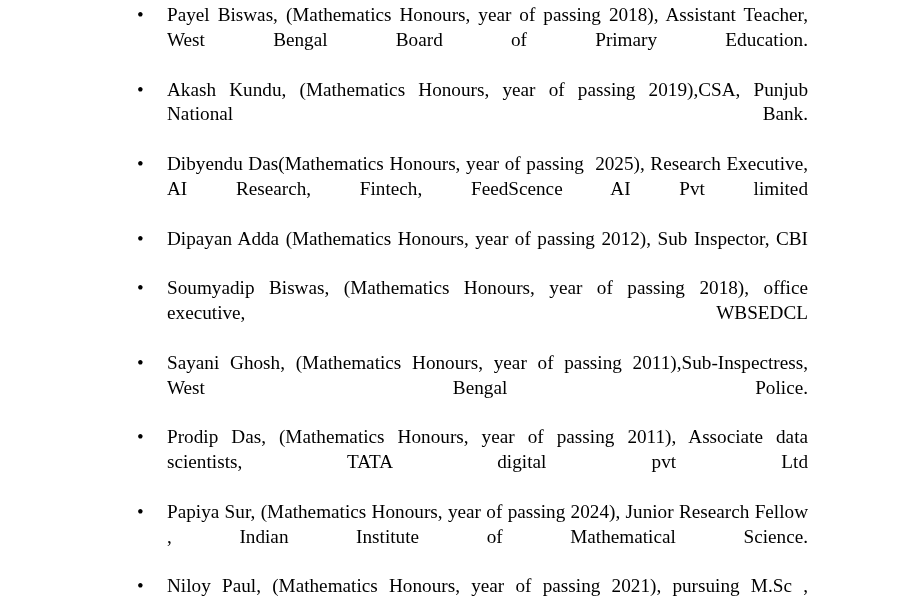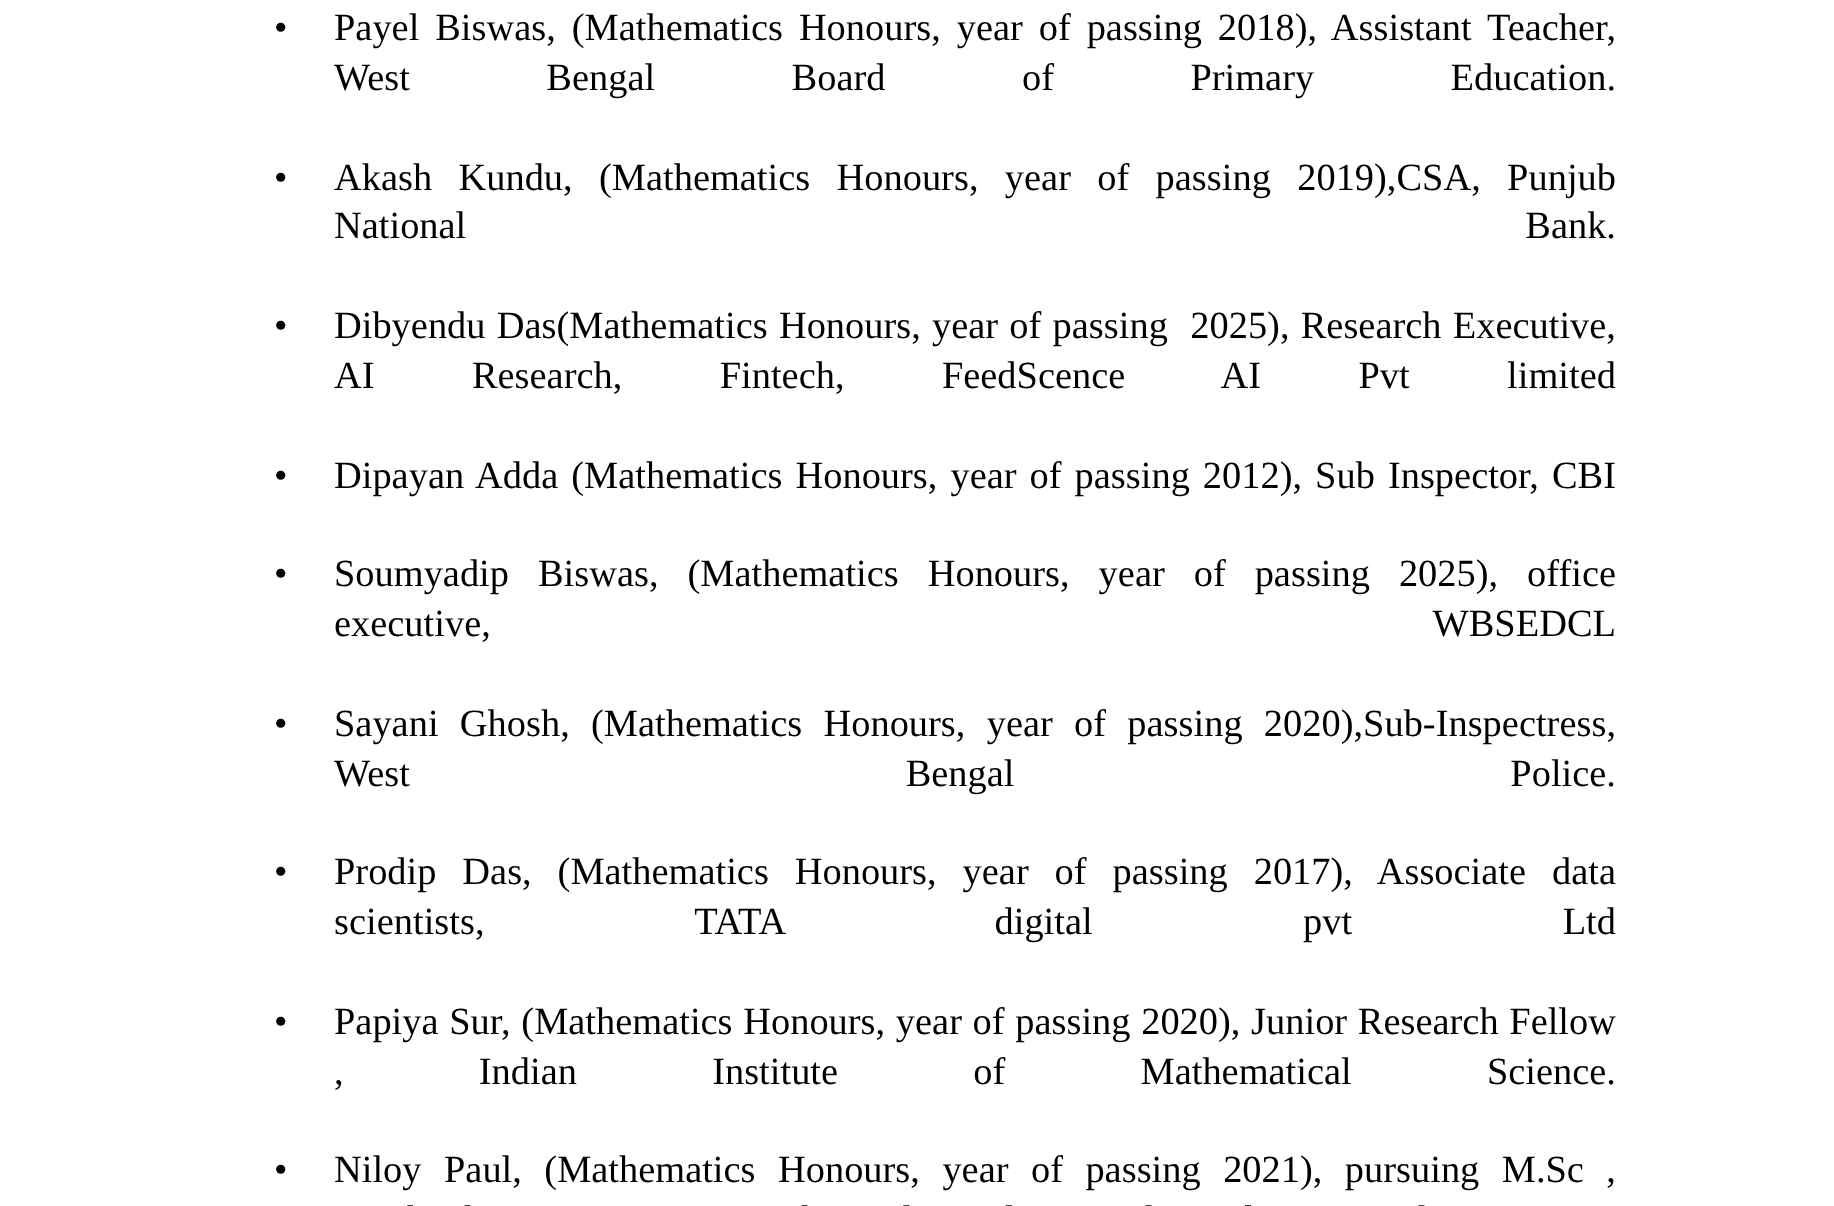--- a/index.html
+++ b/index.html
@@ -77,32 +77,32 @@
       <li class="alumni-item">
         <span class="bullet-marker">•</span>
         <span class="entry-text">Dibyendu Das(Mathematics Honours, year of passing  2025), Research Executive, AI Research, Fintech, FeedScence AI Pvt limited</span>
       </li>
       <li class="alumni-item">
         <span class="bullet-marker">•</span>
         <span class="entry-text">Dipayan Adda (Mathematics Honours, year of passing 2012), Sub Inspector, CBI</span>
       </li>
       <li class="alumni-item">
         <span class="bullet-marker">•</span>
-        <span class="entry-text">Soumyadip Biswas, (Mathematics Honours, year of passing 2025), office executive, WBSEDCL</span>
+        <span class="entry-text">Soumyadip Biswas, (Mathematics Honours, year of passing 2018), office executive, WBSEDCL</span>
       </li>
       <li class="alumni-item">
         <span class="bullet-marker">•</span>
-        <span class="entry-text">Sayani Ghosh, (Mathematics Honours, year of passing 2020),Sub-Inspectress, West Bengal Police.</span>
+        <span class="entry-text">Sayani Ghosh, (Mathematics Honours, year of passing 2011),Sub-Inspectress, West Bengal Police.</span>
       </li>
       <li class="alumni-item">
         <span class="bullet-marker">•</span>
-        <span class="entry-text">Prodip Das, (Mathematics Honours, year of passing 2017), Associate data scientists, TATA digital pvt Ltd</span>
+        <span class="entry-text">Prodip Das, (Mathematics Honours, year of passing 2011), Associate data scientists, TATA digital pvt Ltd</span>
       </li>
       <li class="alumni-item">
         <span class="bullet-marker">•</span>
-        <span class="entry-text">Papiya Sur, (Mathematics Honours, year of passing 2020), Junior Research Fellow , Indian Institute of Mathematical Science.</span>
+        <span class="entry-text">Papiya Sur, (Mathematics Honours, year of passing 2024), Junior Research Fellow , Indian Institute of Mathematical Science.</span>
       </li>
       <li class="alumni-item">
         <span class="bullet-marker">•</span>
         <span class="entry-text">Niloy Paul, (Mathematics Honours, year of passing 2021), pursuing M.Sc , Ramkrishna Mission Vivekananda Educational and Research Institute.</span>
       </li>
     </ul>
 </div>
 
 </body></html>

